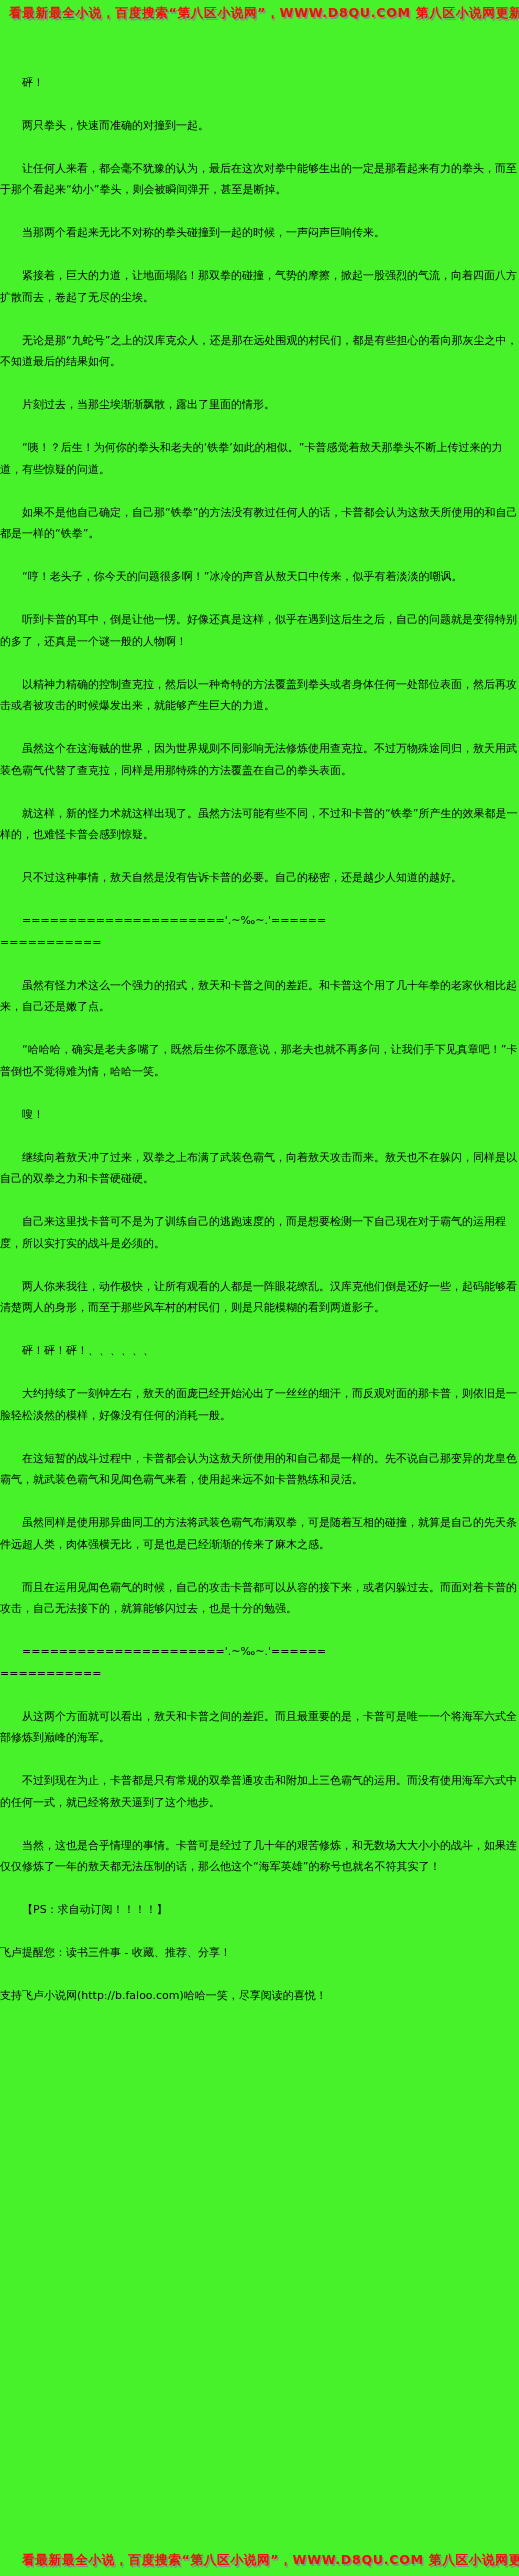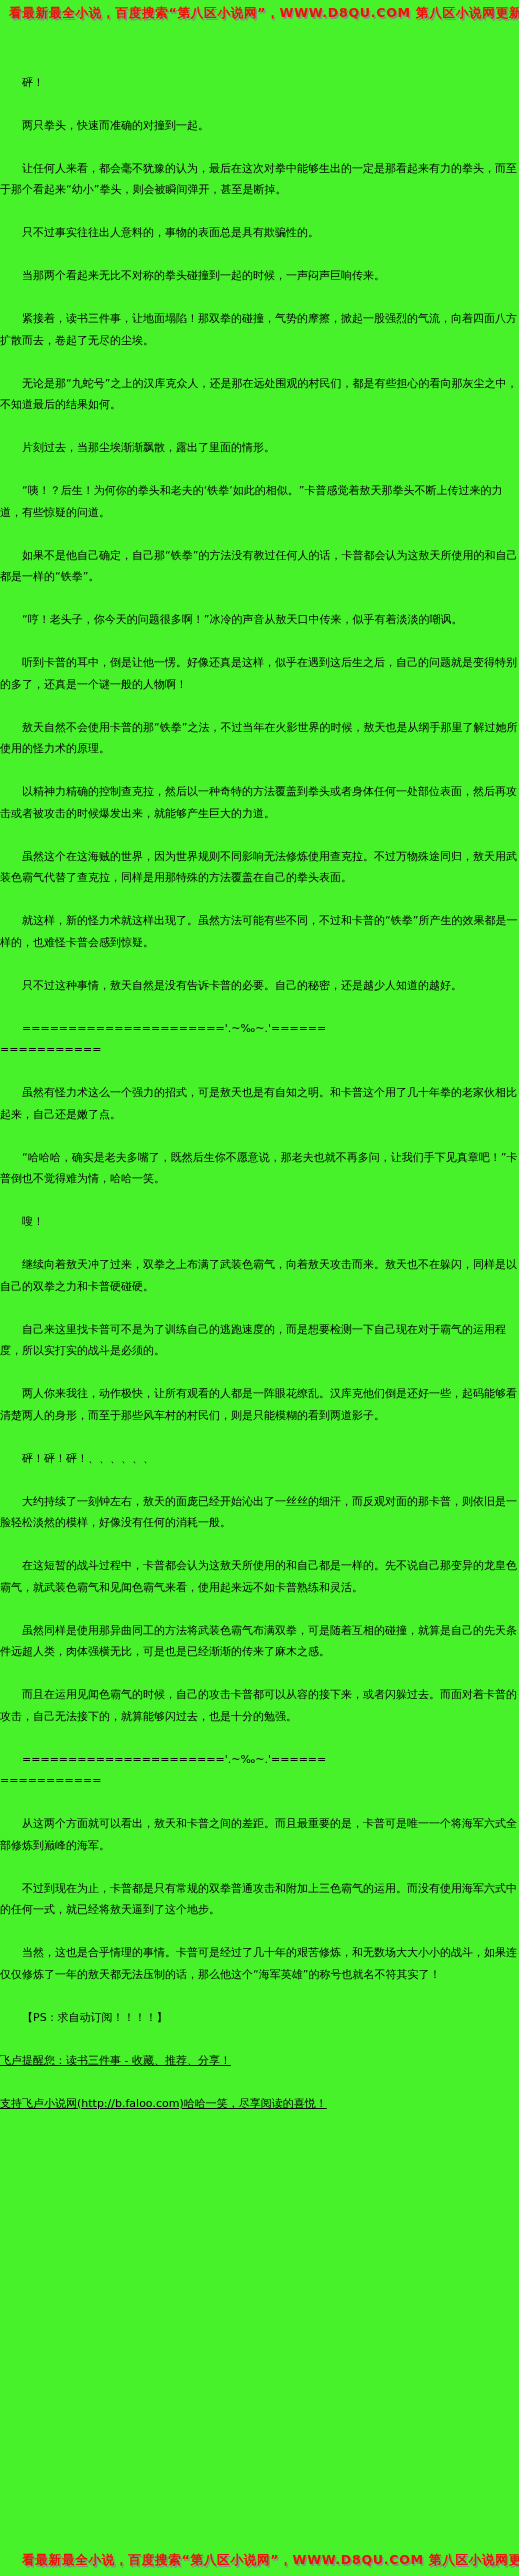--- a/index.html
+++ b/index.html
@@ -35,53 +35,50 @@
     color:#000000;
   }
   .content p{
     margin:21.5px 0;
     text-indent:2em;
     white-space:pre-line;
     word-break:break-all;
   }
   .content p.noindent{
     text-indent:0;
-    text-decoration:underline;
   }
   .content p.separator{
     letter-spacing:0;
   }
 </style>
 </head>
 <body style="background: rgb(71, 242, 42);">
 
 <div class="page">
   <div class="banner top" style="color: rgb(238, 17, 0); text-shadow: rgb(139, 139, 139) 1.5px 1.5px 0px;">看最新最全小说，百度搜索“第八区小说网”，WWW.D8QU.COM 第八区小说网更新最快！</div>
 
   <div class="content" id="content" style="color: rgb(0, 0, 0);">
       <p>砰！</p>
       <p>两只拳头，快速而准确的对撞到一起。</p>
       <p>让任何人来看，都会毫不犹豫的认为，最后在这次对拳中能够生出的一定是那看起来有力的拳头，而至于那个看起来“幼小”拳头，则会被瞬间弹开，甚至是断掉。</p>
-      <p>只不过事实往往出人意料的，事物的表面总是具有欺骗性的。</p>
       <p>当那两个看起来无比不对称的拳头碰撞到一起的时候，一声闷声巨响传来。</p>
-      <p>紧接着，读书三件事，让地面塌陷！那双拳的碰撞，气势的摩擦，掀起一股强烈的气流，向着四面八方扩散而去，卷起了无尽的尘埃。</p>
+      <p>紧接着，巨大的力道，让地面塌陷！那双拳的碰撞，气势的摩擦，掀起一股强烈的气流，向着四面八方扩散而去，卷起了无尽的尘埃。</p>
       <p>无论是那“九蛇号”之上的汉库克众人，还是那在远处围观的村民们，都是有些担心的看向那灰尘之中，不知道最后的结果如何。</p>
       <p>片刻过去，当那尘埃渐渐飘散，露出了里面的情形。</p>
       <p>“咦！？后生！为何你的拳头和老夫的‘铁拳’如此的相似。”卡普感觉着敖天那拳头不断上传过来的力道，有些惊疑的问道。</p>
       <p>如果不是他自己确定，自己那“铁拳”的方法没有教过任何人的话，卡普都会认为这敖天所使用的和自己都是一样的“铁拳”。</p>
       <p>“哼！老头子，你今天的问题很多啊！”冰冷的声音从敖天口中传来，似乎有着淡淡的嘲讽。</p>
       <p>听到卡普的耳中，倒是让他一愣。好像还真是这样，似乎在遇到这后生之后，自己的问题就是变得特别的多了，还真是一个谜一般的人物啊！</p>
-      <p>敖天自然不会使用卡普的那“铁拳”之法，不过当年在火影世界的时候，敖天也是从纲手那里了解过她所使用的怪力术的原理。</p>
       <p>以精神力精确的控制查克拉，然后以一种奇特的方法覆盖到拳头或者身体任何一处部位表面，然后再攻击或者被攻击的时候爆发出来，就能够产生巨大的力道。</p>
       <p>虽然这个在这海贼的世界，因为世界规则不同影响无法修炼使用查克拉。不过万物殊途同归，敖天用武装色霸气代替了查克拉，同样是用那特殊的方法覆盖在自己的拳头表面。</p>
       <p>就这样，新的怪力术就这样出现了。虽然方法可能有些不同，不过和卡普的“铁拳”所产生的效果都是一样的，也难怪卡普会感到惊疑。</p>
       <p>只不过这种事情，敖天自然是没有告诉卡普的必要。自己的秘密，还是越少人知道的越好。</p>
       <p class="separator">======================'.~‰~.'======
 ===========</p>
-      <p>虽然有怪力术这么一个强力的招式，可是敖天也是有自知之明。和卡普这个用了几十年拳的老家伙相比起来，自己还是嫩了点。</p>
+      <p>虽然有怪力术这么一个强力的招式，敖天和卡普之间的差距。和卡普这个用了几十年拳的老家伙相比起来，自己还是嫩了点。</p>
       <p>“哈哈哈，确实是老夫多嘴了，既然后生你不愿意说，那老夫也就不再多问，让我们手下见真章吧！”卡普倒也不觉得难为情，哈哈一笑。</p>
       <p>嗖！</p>
       <p>继续向着敖天冲了过来，双拳之上布满了武装色霸气，向着敖天攻击而来。敖天也不在躲闪，同样是以自己的双拳之力和卡普硬碰硬。</p>
       <p>自己来这里找卡普可不是为了训练自己的逃跑速度的，而是想要检测一下自己现在对于霸气的运用程度，所以实打实的战斗是必须的。</p>
       <p>两人你来我往，动作极快，让所有观看的人都是一阵眼花缭乱。汉库克他们倒是还好一些，起码能够看清楚两人的身形，而至于那些风车村的村民们，则是只能模糊的看到两道影子。</p>
       <p>砰！砰！砰！、、、、、、</p>
       <p>大约持续了一刻钟左右，敖天的面庞已经开始沁出了一丝丝的细汗，而反观对面的那卡普，则依旧是一脸轻松淡然的模样，好像没有任何的消耗一般。</p>
       <p>在这短暂的战斗过程中，卡普都会认为这敖天所使用的和自己都是一样的。先不说自己那变异的龙皇色霸气，就武装色霸气和见闻色霸气来看，使用起来远不如卡普熟练和灵活。</p>
       <p>虽然同样是使用那异曲同工的方法将武装色霸气布满双拳，可是随着互相的碰撞，就算是自己的先天条件远超人类，肉体强横无比，可是也是已经渐渐的传来了麻木之感。</p>
       <p>而且在运用见闻色霸气的时候，自己的攻击卡普都可以从容的接下来，或者闪躲过去。而面对着卡普的攻击，自己无法接下的，就算能够闪过去，也是十分的勉强。</p>

